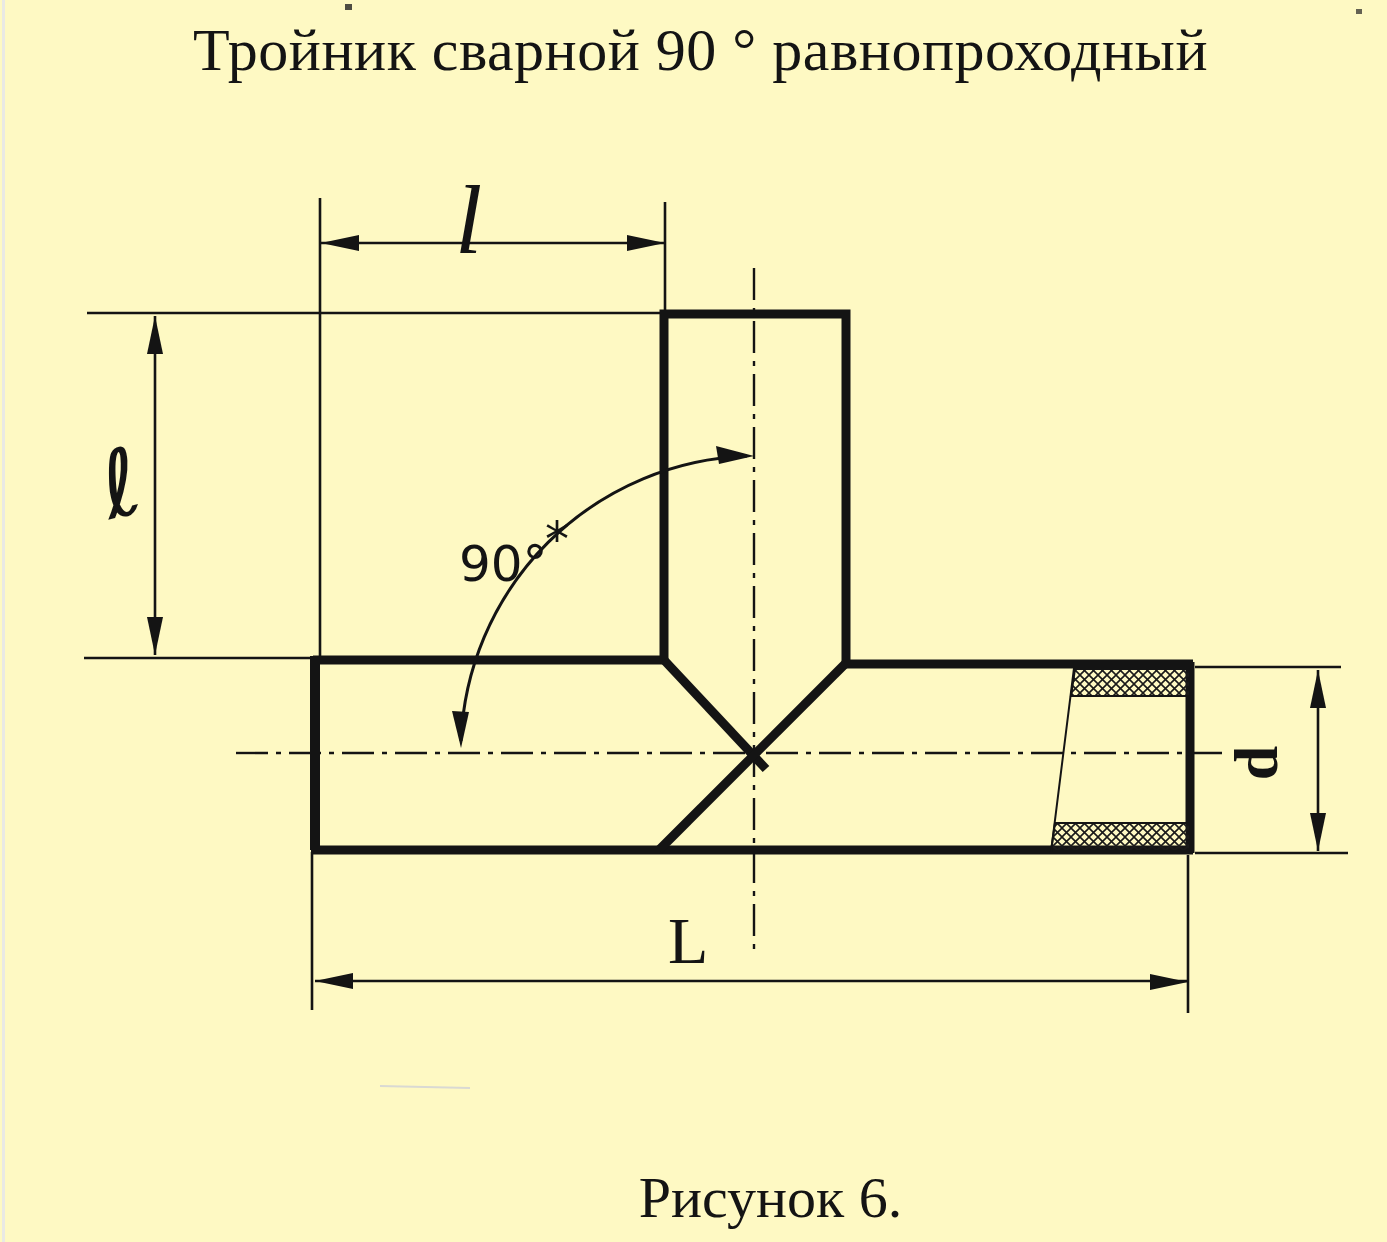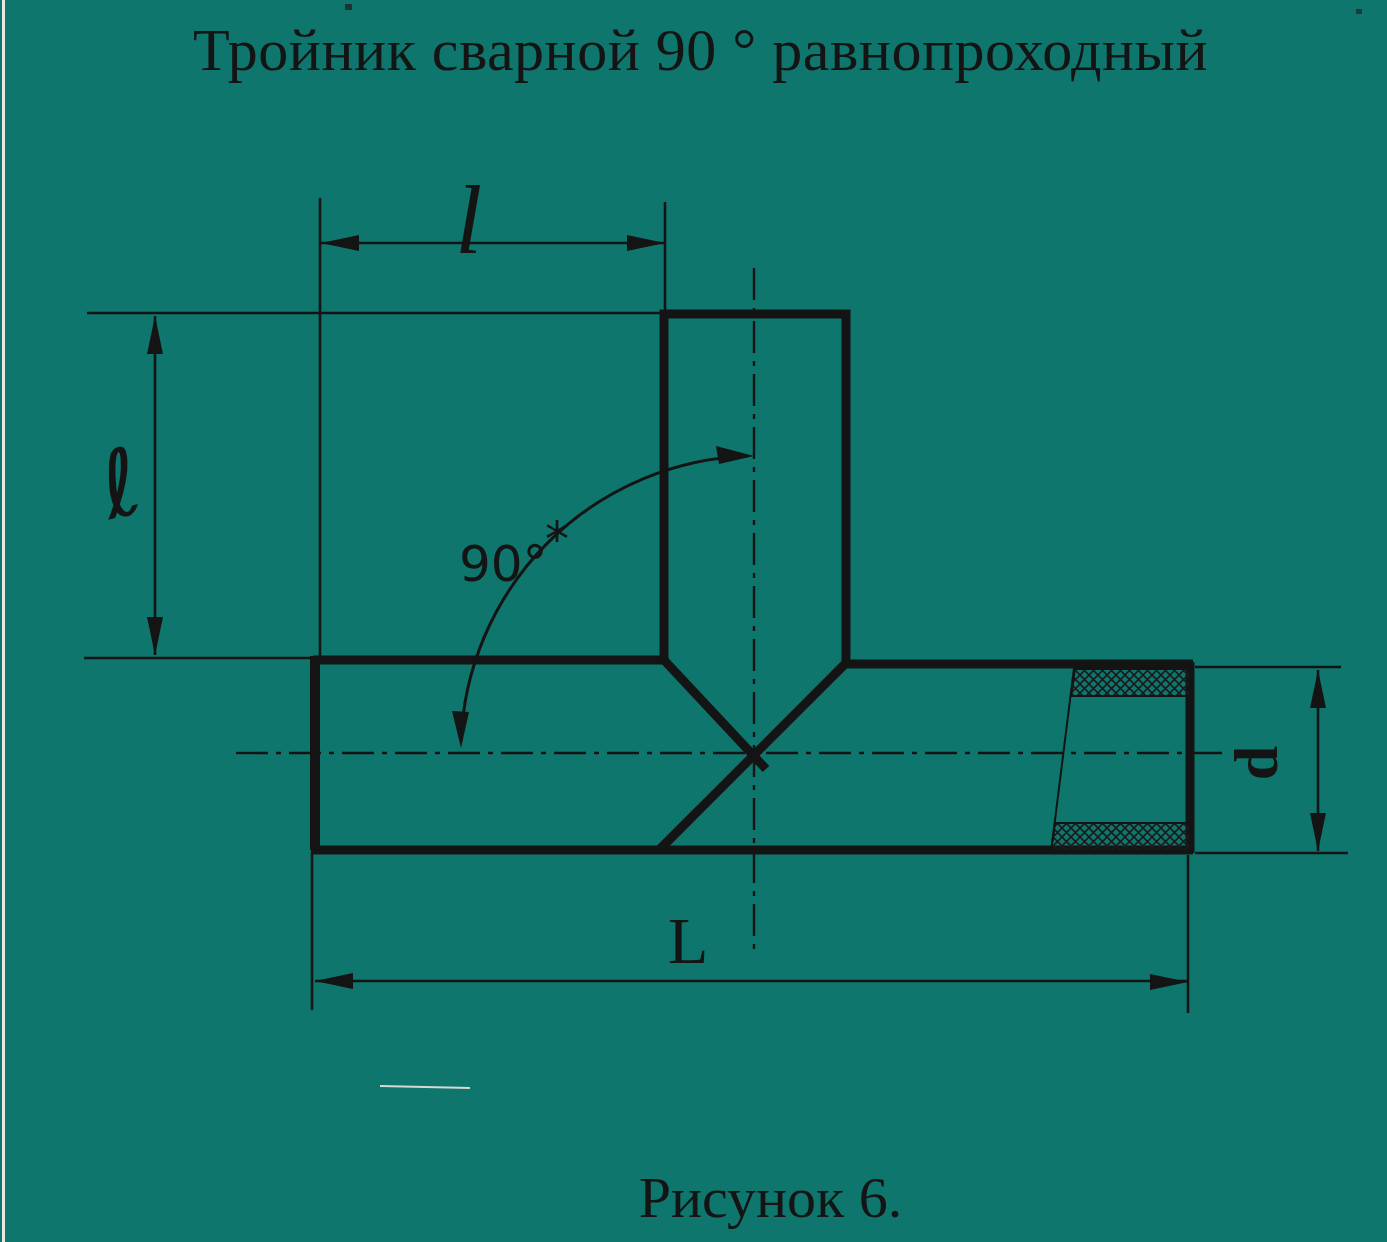--- a/index.html
+++ b/index.html
@@ -1,18 +1,18 @@
 <!DOCTYPE html>
 <html><head>
 <meta charset="utf-8">
 <style>
   html,body { margin:0; padding:0; }
   .page {
     position:relative; width:1387px; height:1242px;
-    background:#0f766e; overflow:hidden;
+    background:#fef9c3; overflow:hidden;
     font-family:"Liberation Serif","DejaVu Serif",serif;
   }
   .scan-edge {
     position:absolute; left:2px; top:0; width:3px; height:1242px;
     background:#e9e9e4;
   }
   .title {
     position:absolute; top:16px; left:7px; width:1387px;
     text-align:center; font-size:60px; color:#141414;
     letter-spacing:0.5px; white-space:nowrap;

